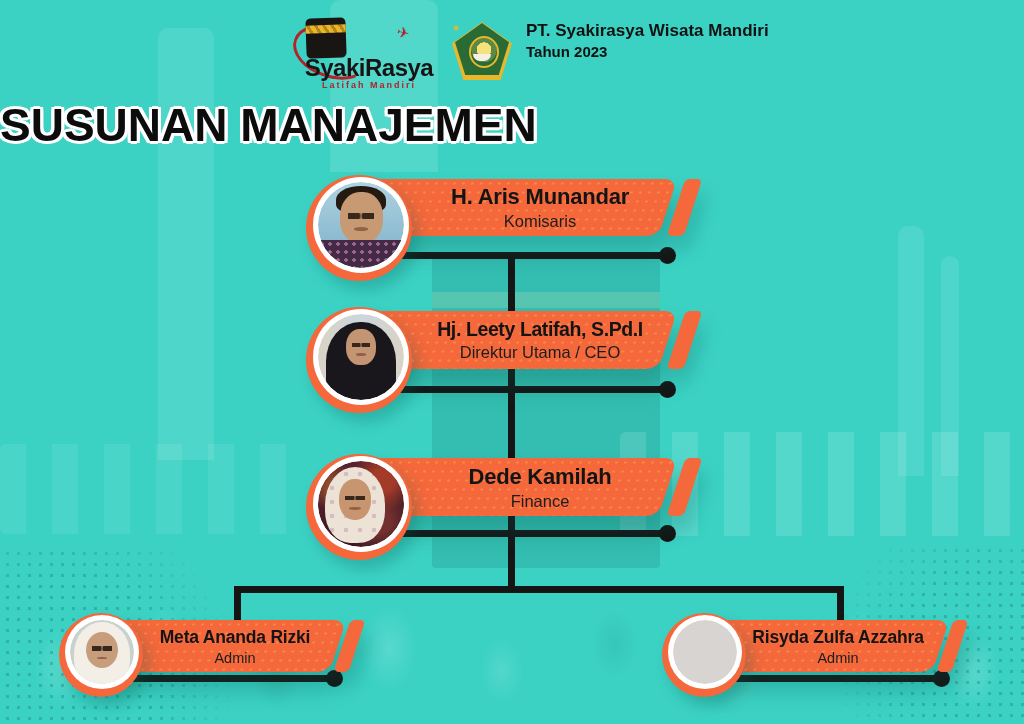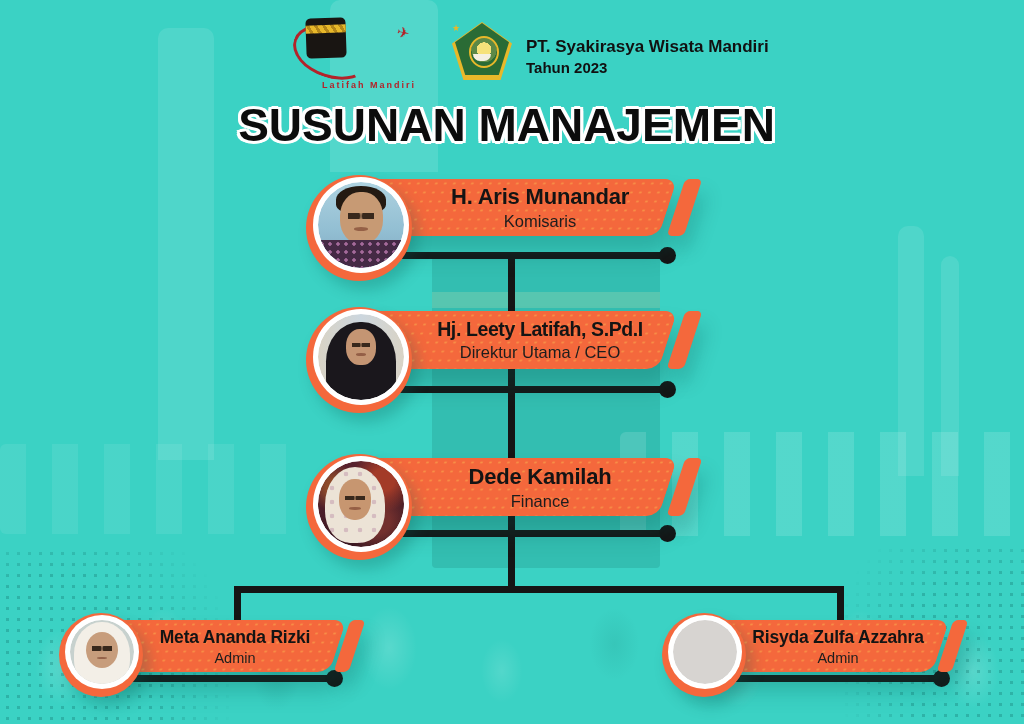--- a/index.html
+++ b/index.html
@@ -57,27 +57,27 @@
   .brand .brand-tag{position:absolute;left:0;right:0;top:64px;text-align:center;font-weight:700;font-size:9px;color:var(--brand-red,#b3232a);letter-spacing:2px;}
   .ministry{position:absolute;left:452px;top:20px;height:66px;}
   .pent-outer{position:absolute;left:0;top:2px;width:60px;height:58px;background:var(--ministry-gold,#e8b82a);
     clip-path:polygon(50% 0,100% 37%,81% 100%,19% 100%,0 37%);}
   .pent-inner{position:absolute;left:3px;top:3px;width:54px;height:52px;background:var(--ministry-green,#2a6b35);
     clip-path:polygon(50% 0,100% 37%,81% 100%,19% 100%,0 37%);}
   .pent-star{position:absolute;left:0;right:0;top:3px;text-align:center;font-size:9px;color:var(--ministry-gold,#e8b82a);}
   .pent-emblem{position:absolute;left:17px;top:16px;width:26px;height:28px;border-radius:50%;
     border:2px solid var(--ministry-gold,#e8b82a);background:radial-gradient(circle at 50% 42%,#f6e27a 0 35%,rgba(246,226,122,.25) 36% 60%,rgba(0,0,0,0) 61%);}
   .pent-book{position:absolute;left:21px;top:34px;width:18px;height:7px;background:#f4f0e2;border-radius:0 0 8px 8px;}
-  .min-text{position:absolute;left:74px;top:0;white-space:nowrap;margin-top:16px;}
+  .min-text{position:absolute;left:74px;top:0;white-space:nowrap;}
   .min-company{font-weight:700;font-size:17px;color:var(--text-dark,#111);line-height:22px;}
   .min-license{font-weight:700;font-size:15px;color:var(--license-red,#c22a30);line-height:20px;}
   .min-year{font-weight:700;font-size:15px;color:var(--text-dark,#111);line-height:20px;}
   
   .title{
-    position:absolute;left:0;right:11px;top:98px;text-align:center;
+    position:absolute;left:0;right:11px;top:98px;text-align:left;
     font-size:46px;font-weight:800;letter-spacing:0;color:#0c0c0c;
     text-shadow:
       0 -3px 0 #fff,0 3px 0 #fff,-3px 0 0 #fff,3px 0 0 #fff,
       -2px -2px 0 #fff,2px -2px 0 #fff,-2px 2px 0 #fff,2px 2px 0 #fff,
       -3px 2px 0 #fff,3px 2px 0 #fff,-3px -2px 0 #fff,3px -2px 0 #fff;
   }
   
   .h-line,.v-line{position:absolute;background:var(--line-black,#151515);z-index:1;}
   .h-line{height:7px;}
   .v-line{width:7px;}
@@ -156,20 +156,21 @@
     <div class="bg-shape arches" style="left:0;top:444px;width:300px;height:90px;opacity:.6;"></div>
     <div class="bg-shape crowd"></div>
     <div class="bg-shape halftone" style="left:-20px;top:548px;width:270px;height:180px;"></div>
     <div class="bg-shape halftone right" style="left:830px;top:545px;width:200px;height:185px;"></div>
   </div>
 
   <div class="brand">
     <span class="swoosh"></span>
     <span class="kaaba-ic"></span>
     <span class="plane">✈</span>
+    <div class="brand-name">SyakiRasya</div>
     <div class="brand-tag">Latifah Mandiri</div>
   </div>
 
   <div class="ministry">
     <span class="pent-outer"></span>
     <span class="pent-inner"></span>
     <span class="pent-star">★</span>
     <span class="pent-emblem"></span>
     <span class="pent-book"></span>
     <div class="min-text">

